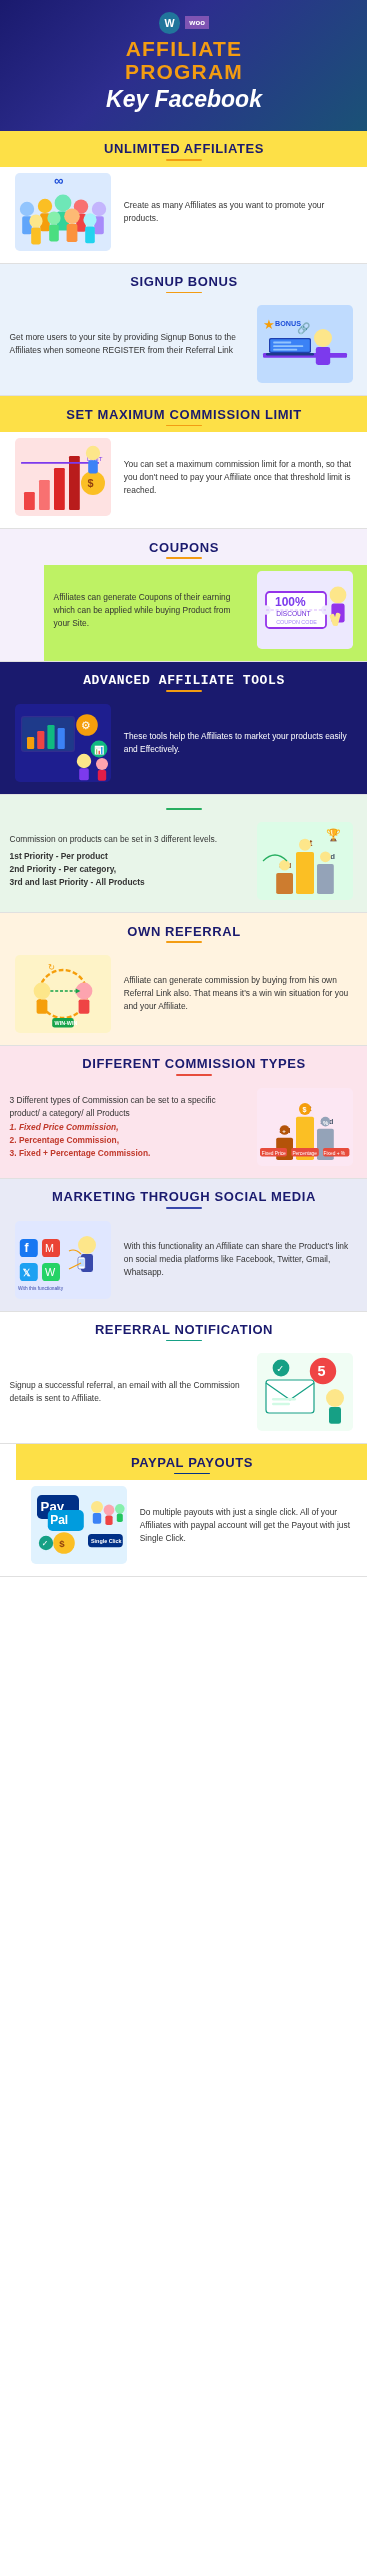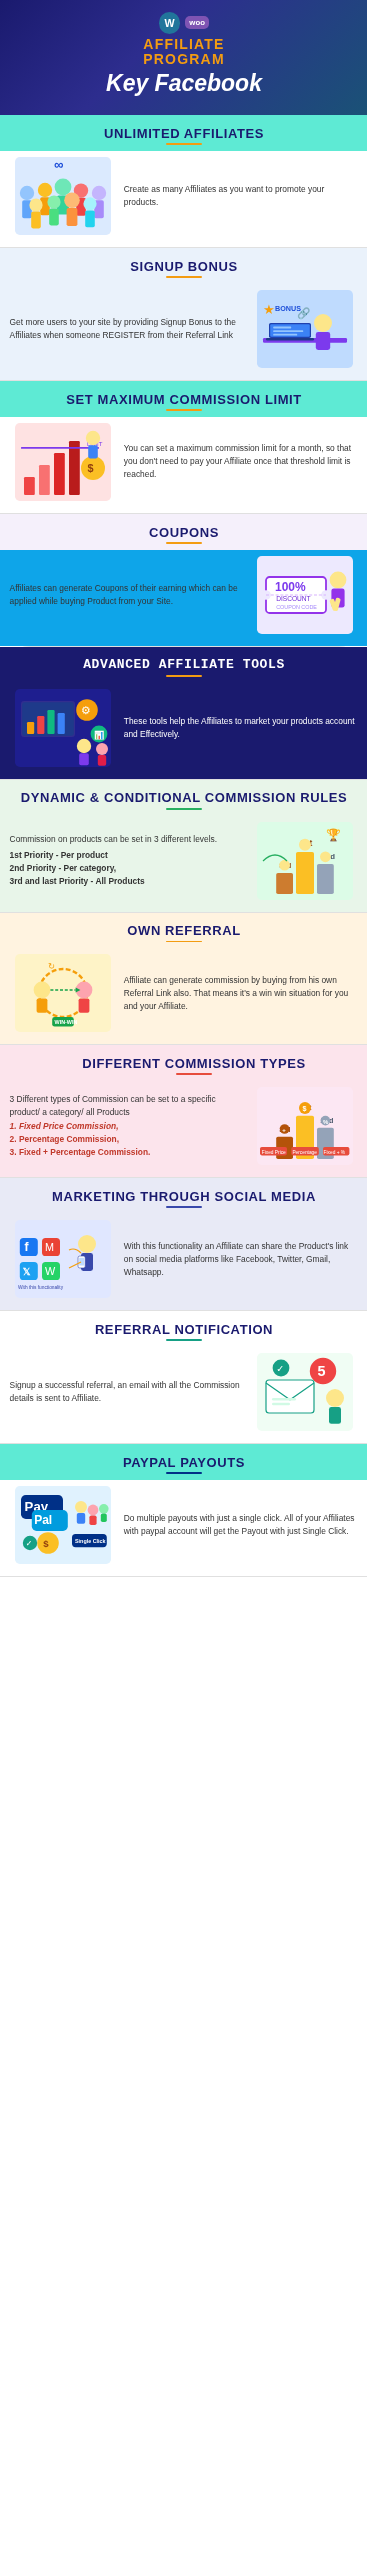--- a/index.html
+++ b/index.html
@@ -25,48 +25,48 @@
     }
     .wp-logo {
       width: 21.5px; height: 21.5px;
       background: #21759b;
       border-radius: 50%;
       display: flex; align-items: center; justify-content: center;
       color: #fff; font-weight: bold; font-size: 10.7px;
     }
     .woo-logo {
       background: #7f54b3;
-      border-radius: 5px;
+      border-radius: 0;
       padding: 1.8px 4.2px;
       color: #fff;
       font-size: 7.8px;
       font-weight: bold;
     }
     .header-title {
-      font-size: 14px;
+      font-size: 21px;
       font-weight: 900;
       color: #fff;
       letter-spacing: 1.2px;
       line-height: 1.1;
       text-transform: uppercase;
     }
     .header-title span {
       color: #f39c12;
     }
     .key-features {
       font-size: 23px;
       font-weight: 900;
       color: #fff;
       font-style: italic;
       margin-top: 2.4px;
     }
 
     
     .section-title-bar {
-      background: #5eead4;
+      background: #fde047;
       text-align: center;
       padding: 10.7px 6px 6px;
     }
     .section-title-bar h2 {
       font-size: 13px;
       font-weight: 900;
       color: #1a1a6e;
       letter-spacing: 0.6px;
       text-transform: uppercase;
     }
@@ -127,38 +127,39 @@
       font-size: 7.8px;
       color: #1a1a6e;
       line-height: 1.7;
       font-weight: 600;
     }
 
     
     .sec1 { background: #fff; }
     .sec2 { background: #eaf2fb; }
     .sec3 { background: #fff; }
-    .sec4 { background: #f5f0fb; border-radius: 30px; }
+    .sec4 { background: #f5f0fb; }
     .sec5 { background: #1a1a6e; }
 
     .section-wrapper {
       border-bottom: 1.2px solid #e0e0e0;
     }
 
     
     .title-underline {
       width: 36px; height: 1.8px;
       background: #f39c12;
       margin: 2.4px auto 0;
       border-radius: 1.2px;
     }
 
     
     .paypal-sec {
       background: #fff;
+      padding-left: 16px;
     }
   </style>
 </head>
 <body>
 
 <div class="header">
   <div class="header-logos">
     <div class="wp-logo">W</div>
     <div class="woo-logo">woo</div>
   </div>
@@ -279,21 +280,21 @@
       <p>You can set a maximum commission limit for a month, so that you don't need to pay your Affiliate once that threshold limit is reached.</p>
     </div>
   </div>
 </div>
 
 <div class="section-wrapper sec4">
   <div class="section-title-bar" style="background:#f5f0fb;">
     <h2>COUPONS</h2>
     <div class="title-underline"></div>
   </div>
-  <div class="content-row" style="background:#0ea5e9;">
+  <div class="content-row" style="background:#bef264;margin-left:44px;">
     <div class="text-block">
       <p>Affiliates can generate Coupons of their earning which can be applied while buying Product from your Site.</p>
     </div>
     <div class="image-block">
       <div class="illus">
         <svg viewBox="0 0 160 130" xmlns="http://www.w3.org/2000/svg">
           <rect x="0" y="0" width="160" height="130" fill="#ede9fe"></rect>
 
           <rect x="15" y="35" width="100" height="60" rx="6" fill="#fff" stroke="#9333ea" stroke-width="3"></rect>
 
@@ -339,28 +340,27 @@
           <text x="132" y="81" font-size="14" fill="#fff">📊</text>
 
           <circle cx="115" cy="95" r="12" fill="#fde68a"></circle>
           <rect x="107" y="107" width="16" height="20" rx="3" fill="#7c3aed"></rect>
           <circle cx="145" cy="100" r="10" fill="#fda4af"></circle>
           <rect x="138" y="110" width="14" height="18" rx="3" fill="#e11d48"></rect>
         </svg>
       </div>
     </div>
     <div class="text-block">
-      <p class="white">These tools help the Affiliates to market your products account and Effectively.</p>
+      <p class="white">These tools help the Affiliates to market your products easily and Effectively.</p>
     </div>
   </div>
 </div>
 
 <div class="section-wrapper" style="background:#e8f5e9;">
   <div class="section-title-bar" style="background:#e8f5e9;">
-    <h2>DYNAMIC &amp; CONDITIONAL COMMISSION RULES</h2>
     <div class="title-underline" style="background:#27ae60;"></div>
   </div>
   <div class="content-row" style="background:#e8f5e9;">
     <div class="text-block">
       <p style="margin-bottom:3.6px;">Commission on products can be set in 3 different levels.</p>
       <p class="list-text">1st Priority - Per product</p>
       <p class="list-text">2nd Priority - Per category,</p>
       <p class="list-text">3rd and last Priority - All Products</p>
     </div>
     <div class="image-block">

